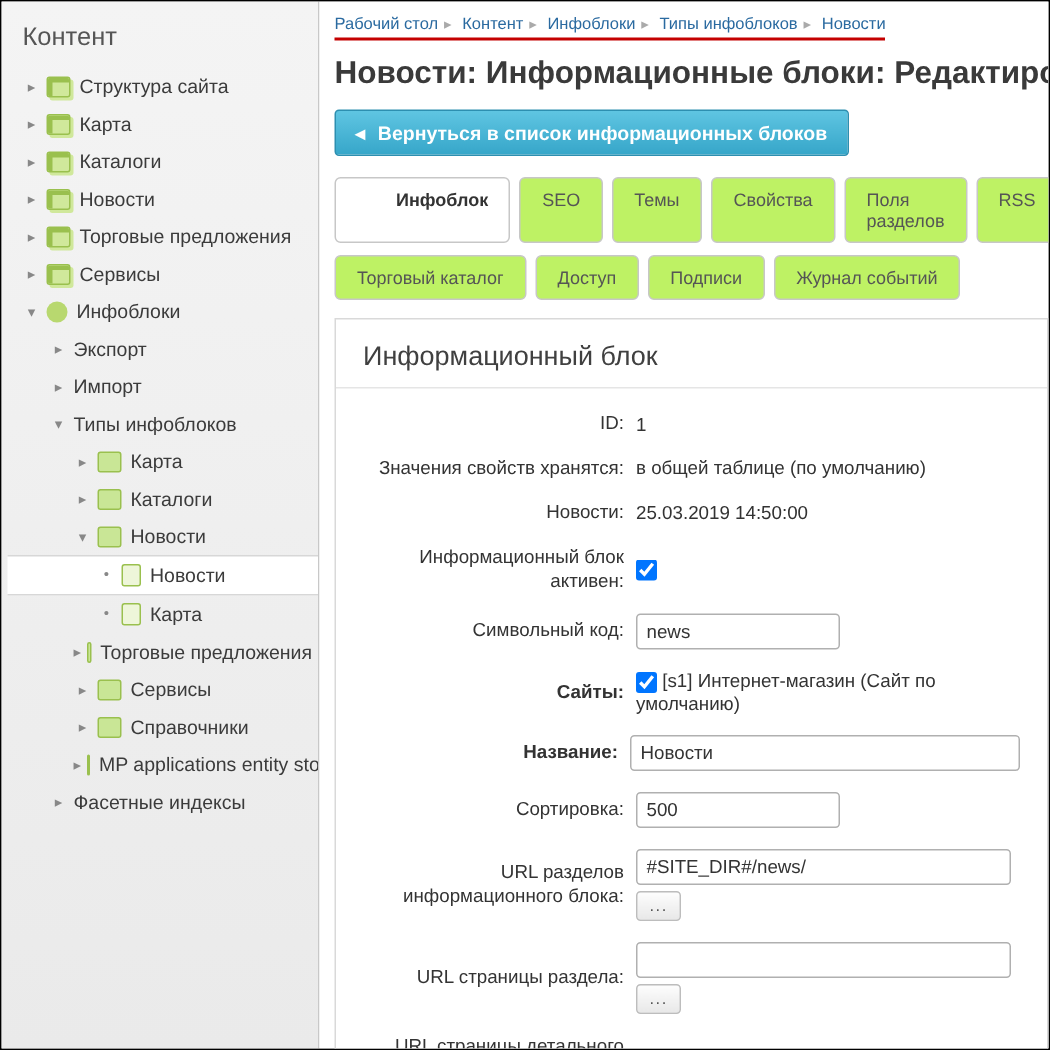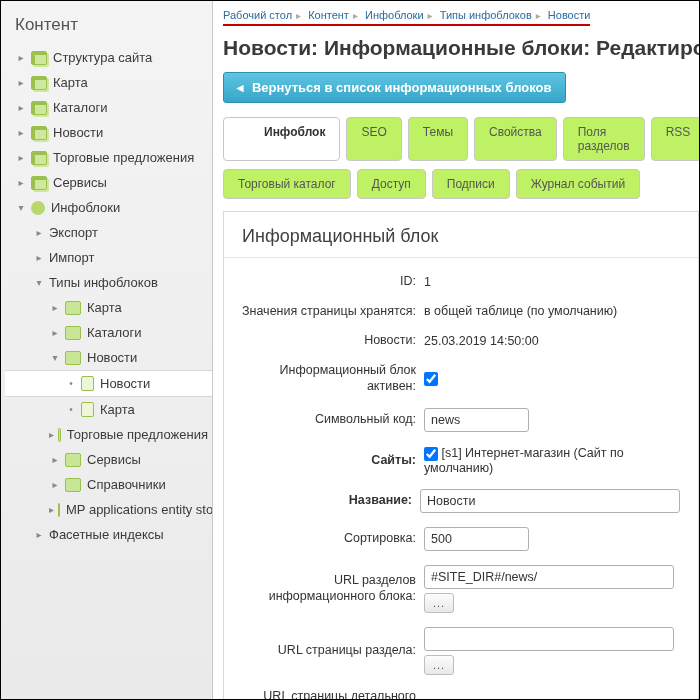--- a/index.html
+++ b/index.html
@@ -36,21 +36,21 @@
 .tabs2 { display:flex; gap:6px; padding:8px 10px 12px; }
 .panel { margin:0 0 0 10px; border:1px solid #d9d9d9; border-top:1px solid #d9d9d9; padding: 14px 0 0; background:#fff;}
 .panel h3 { font-size:18px; font-weight:normal; color:#404040; padding:0 18px 10px; border-bottom:1px solid #e5e5e5; margin-bottom:12px;}
 .form { padding: 0 18px 0 10px;}
 .row { display:flex; align-items:center; margin-bottom:10px; }
 .row .lbl { width: 190px; text-align:right; padding-right:8px; color:#333; font-size:12.5px; padding-top:4px; line-height:1.25;}
 .row .lbl.bold { font-weight:bold; }
 .row .val { flex:1; font-size:12.5px; padding-top:4px;}
 .row .val a { color:#2a6aa0; text-decoration:underline; cursor:pointer;}
 input.txt { border:1px solid #b0b0b0; border-radius:3px; padding:4px 6px; font-size:12.5px; background:#fff; color:#333;}
-input.txt.w1 { width:105px;}
+input.txt.w1 { width:136px;}
 input.txt.w2 { width:260px;}
 input.txt.wf { width:250px;}
 .chk { width:14px; height:14px; vertical-align:middle;}
 .smallbtn { display:inline-block; border:1px solid #bdbdbd; background:linear-gradient(#fdfdfd,#e8e8e8); border-radius:3px; padding:3px 8px; margin-top:4px; cursor:pointer; color:#555; font-size:11px; letter-spacing:1px;}
 </style>
 </head>
 <body>
 
 <div class="layout">
   <aside class="sidebar">
@@ -237,21 +237,21 @@
     </div>
 
     <section class="panel">
       <h3>Информационный блок</h3>
       <div class="form">
         <div class="row">
             <div class="lbl">ID:</div>
             <div class="val">1</div>
           </div>
         <div class="row">
-            <div class="lbl">Значения страницы хранятся:</div>
+            <div class="lbl">Значения свойств хранятся:</div>
             <div class="val"><span>в общей таблице (по умолчанию)</span><br></div>
           </div>
         <div class="row">
             <div class="lbl">Новости:</div>
             <div class="val">25.03.2019 14:50:00</div>
           </div>
         <div class="row">
             <div class="lbl">Информационный блок активен:</div>
             <div class="val"><input type="checkbox" class="chk" checked="" style=""></div>
           </div>

